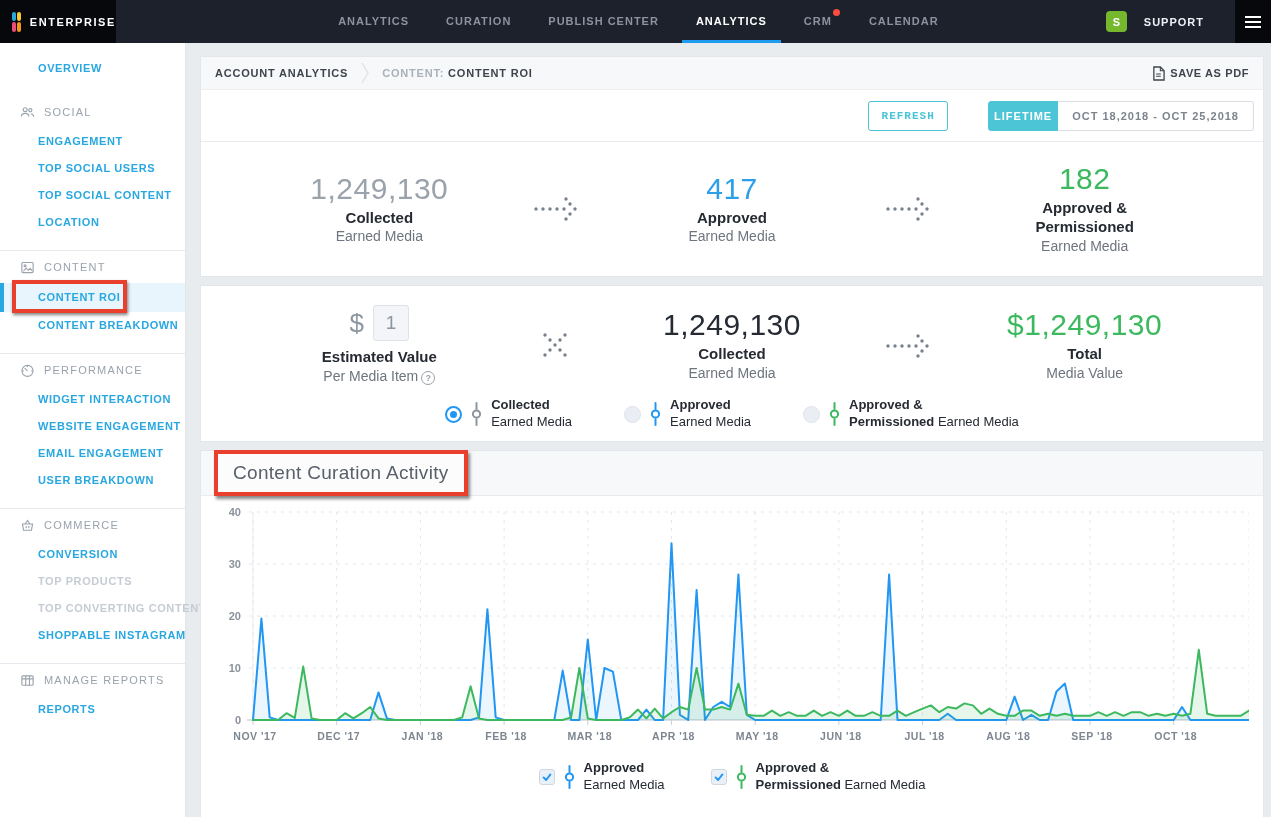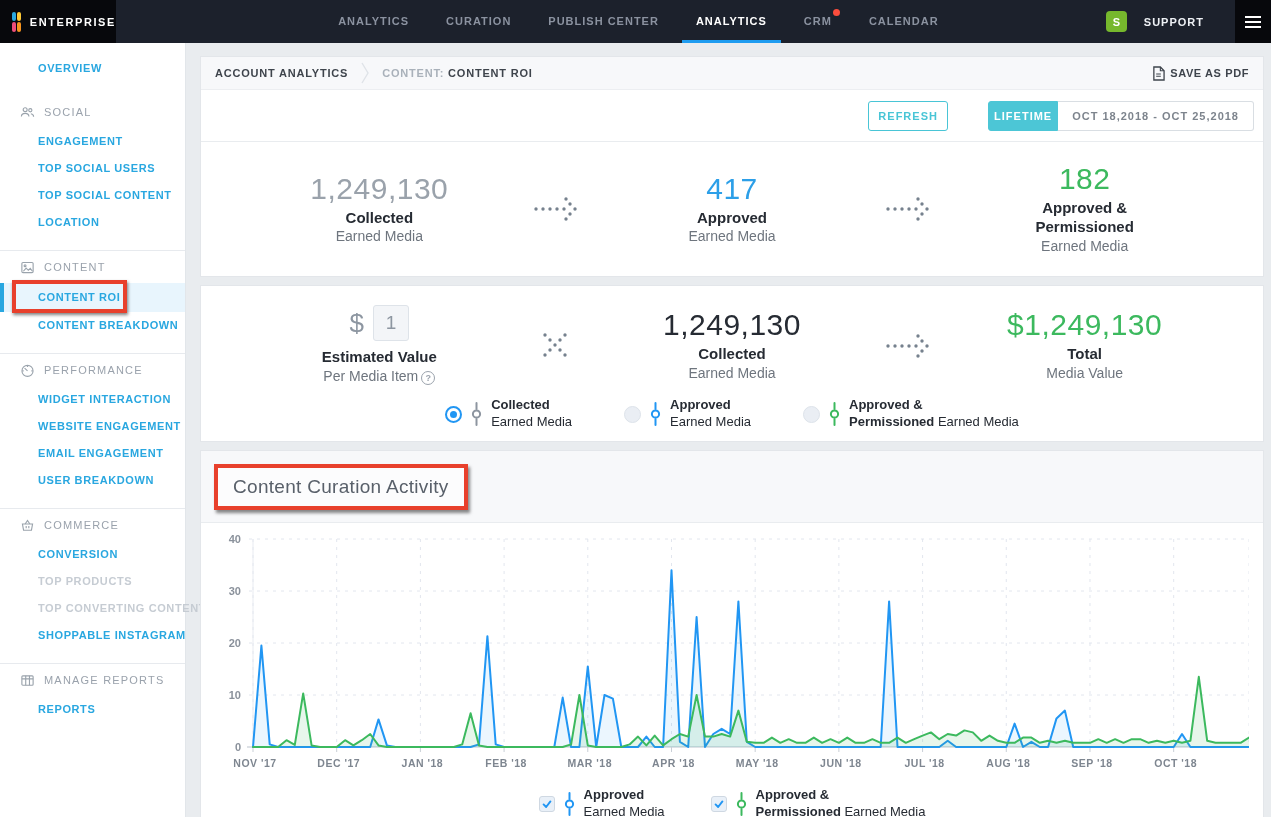--- a/index.html
+++ b/index.html
@@ -36,21 +36,21 @@
   
   .main { position:absolute; left:200px; top:56px; width:1064px; }
   .panel { background:#ffffff; border:1px solid #e3e6ea; }
 
   .crumbbar { height:33px; background:#f7f8fa; border-bottom:1px solid #eceef1; display:flex; align-items:center; justify-content:space-between; padding:12px 14px; }
   .crumbs { display:flex; align-items:center; gap:12px; font-size:11px; font-weight:bold; letter-spacing:.8px; color:#3e444c; }
   .crumb-dim { color:#a9b1ba;margin-top:43px; }
   .savepdf { display:flex; align-items:center; gap:5px; font-size:11px; font-weight:bold; letter-spacing:.6px; color:#3e444c; background:none; border:none; cursor:pointer; font-family:inherit; }
 
   .controlsbar { height:51px; background:#fff; display:flex; align-items:center; justify-content:flex-end; padding:0 9px; }
-  .btn-refresh { width:80px; height:30px; background:#fff; border:1px solid #49c5d6; border-radius:3px; color:#49c5d6; font-size:11px; font-weight:bold; letter-spacing:1px; cursor:pointer; font-family:Liberation Sans, sans-serif; margin-right:13px; }
+  .btn-refresh { width:80px; height:30px; background:#fff; border:1px solid #49c5d6; border-radius:3px; color:#49c5d6; font-size:11px; font-weight:bold; letter-spacing:1px; cursor:pointer; font-family:Liberation Mono, monospace; margin-right:13px; }
   .rangegroup { display:flex; height:30px;margin-left:27px; }
   .btn-lifetime { width:70px; height:30px; background:#4cc6d6; border:1px solid #4cc6d6; border-radius:3px 0 0 3px; color:#fff; font-size:11px; font-weight:bold; letter-spacing:1px; cursor:pointer; font-family:inherit; }
   .daterange { height:30px; display:flex; align-items:center; padding:0 14px; background:#fff; border:1px solid #d9dee3; border-left:none; border-radius:0 3px 3px 0; color:#7d848d; font-size:11px; font-weight:bold; letter-spacing:1px; cursor:pointer; }
 
   .funnel { height:135px; display:flex; align-items:center; padding:0 42px; border-top:1px solid #e9ecef; }
   .fstat { flex:1; text-align:center; }
   .fstat-num { font-size:30px; letter-spacing:.5px; margin-bottom:3px; }
   .fstat-label { font-size:15px; font-weight:bold; color:#262b33; line-height:1.25; }
   .fstat-sub { font-size:14px; color:#6e757e; line-height:1.35; }
   .arrowcell { width:80px; display:flex; justify-content:center; }
@@ -63,21 +63,21 @@
   .qmark { display:inline-flex; width:14px; height:14px; border-radius:50%; border:1px solid #9aa2ac; color:#9aa2ac; font-size:9px; font-weight:bold; align-items:center; justify-content:center; margin-left:3px; cursor:pointer; }
   .radio-row { display:flex; justify-content:center; gap:52px; padding:6px 0 2px; }
   .radio-item { display:flex; align-items:center; gap:9px; cursor:pointer; }
   .radio { width:17px; height:17px; border-radius:50%; background:#eaeef4; border:1px solid #dde3ea; position:relative; flex:none; }
   .radio.checked { background:#fff; border:2px solid #2196f3; }
   .radio.checked::after { content:''; position:absolute; inset:3px; border-radius:50%; background:#2196f3; }
   .r-label { font-size:13px; color:#262b33; line-height:1.3; }
   .r-label .b { font-weight:bold; }
 
   .chartpanel { margin-top:8px; height:369px; }
-  .chart-head { height:72px; background:#f7f8fa; border-bottom:1px solid #e9ecef; display:flex; align-items:center; padding-left:13px; }
+  .chart-head { height:45px; background:#f7f8fa; border-bottom:1px solid #e9ecef; display:flex; align-items:center; padding-left:13px; }
   .title-redbox { border:4px solid #e8402c; box-shadow:2px 3px 3px rgba(20,20,20,.5); background:#fcfcfd; padding:8px 15px; display:inline-block; }
   .chart-title { font-size:19px; color:#59606a; letter-spacing:.3px; }
   .chart-body { padding:8px 8px 0 16px; }
   .chart-legend { display:flex; justify-content:center; gap:46px; padding-top:8px; }
   .legend-item { display:flex; align-items:center; gap:9px; cursor:pointer; }
   .checkbox { width:16px; height:16px; border-radius:3px; background:#e9f0f8; border:1px solid #cfd8e2; display:flex; align-items:center; justify-content:center; flex:none; cursor:pointer; }
 </style>
 </head>
 <body>
 

